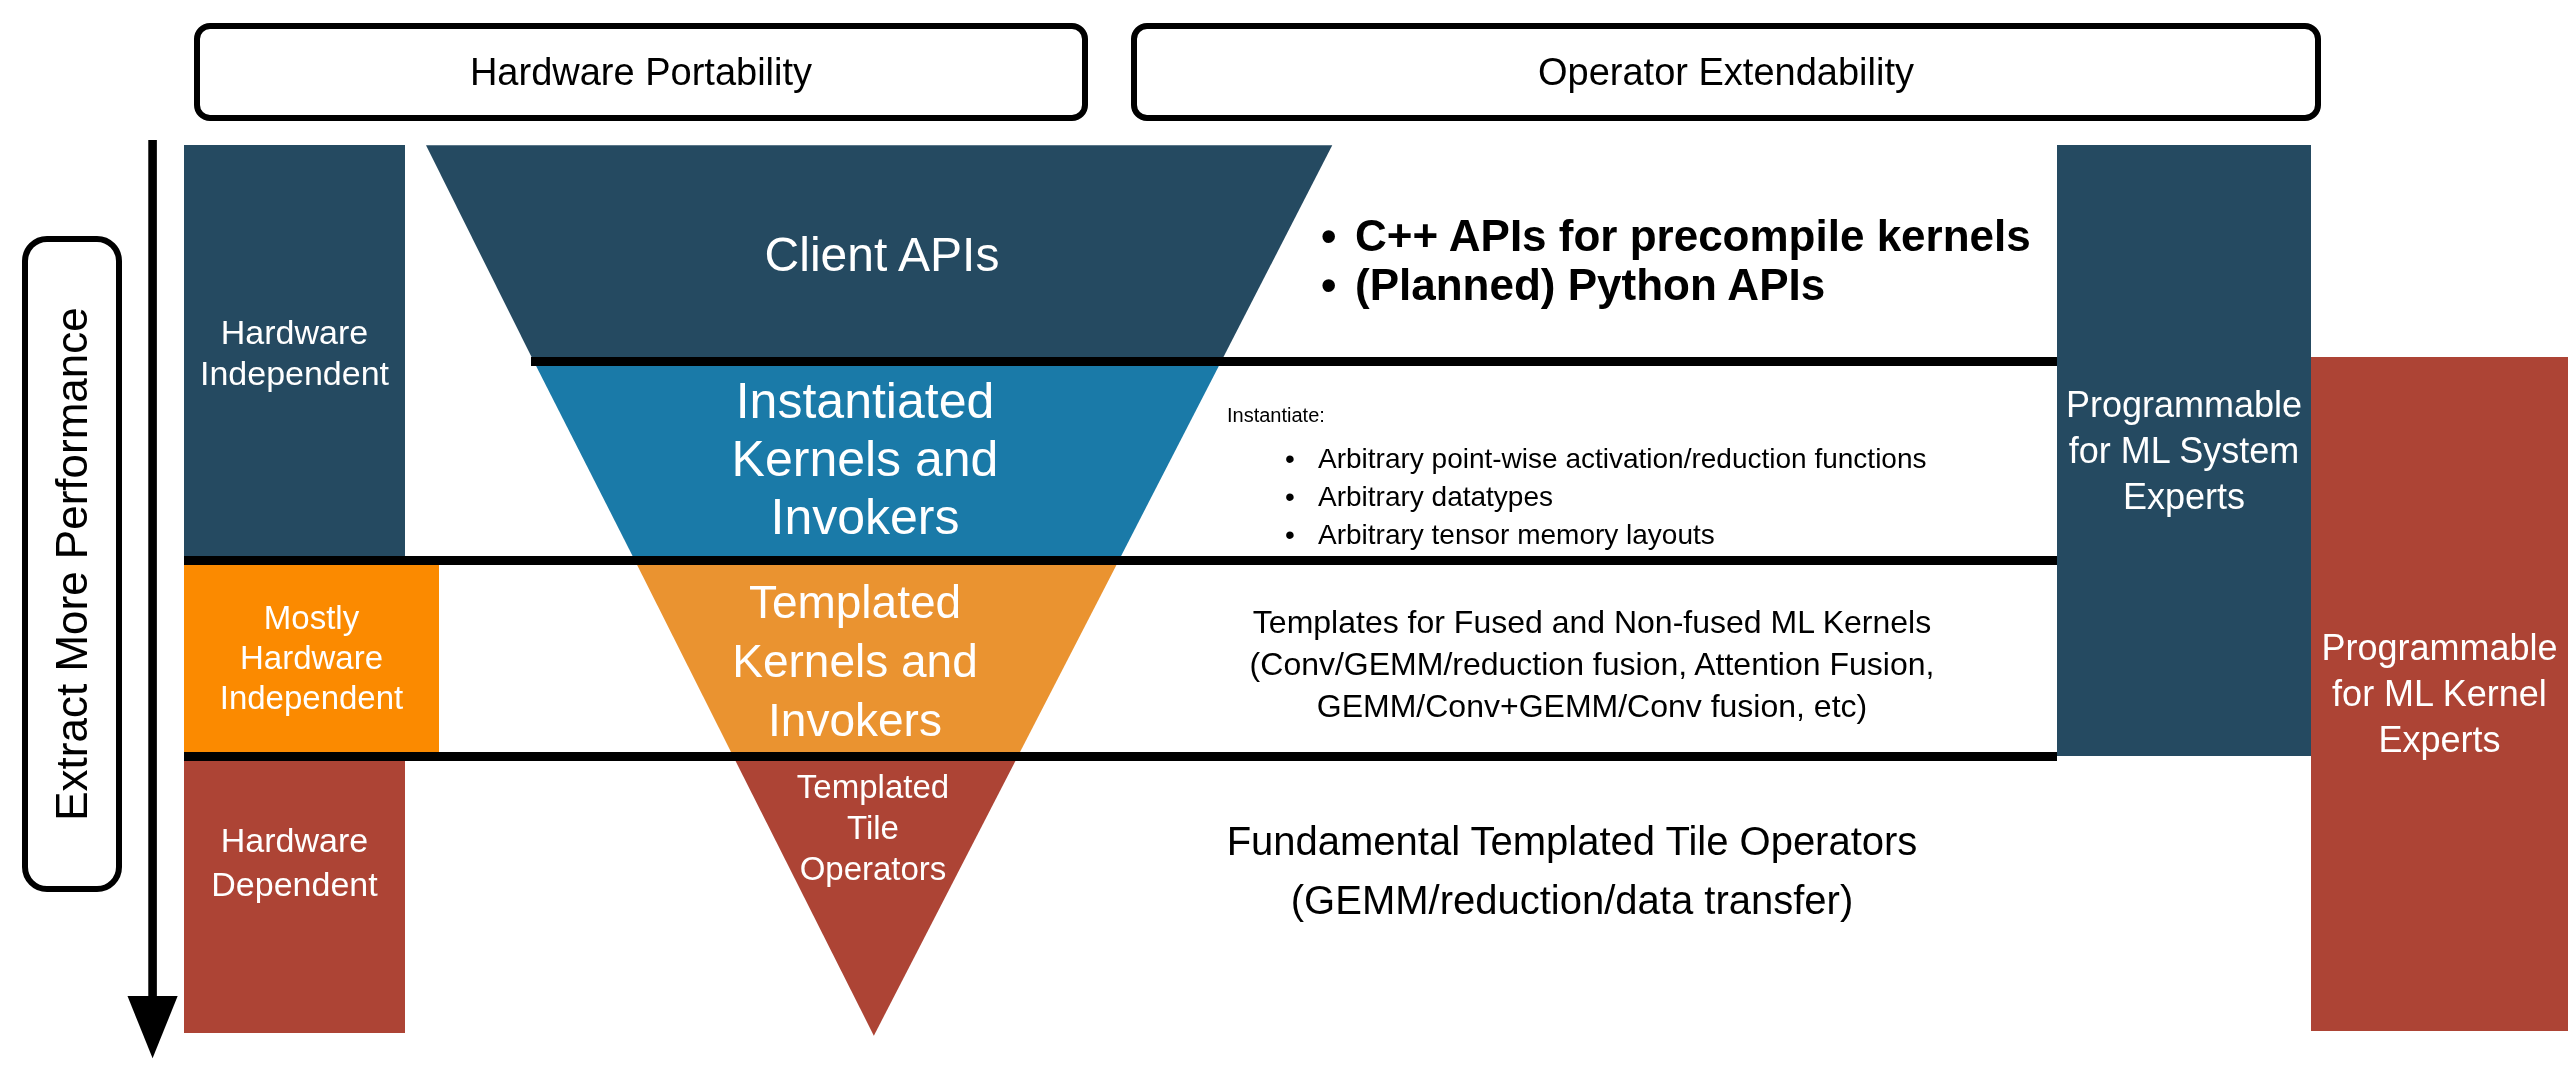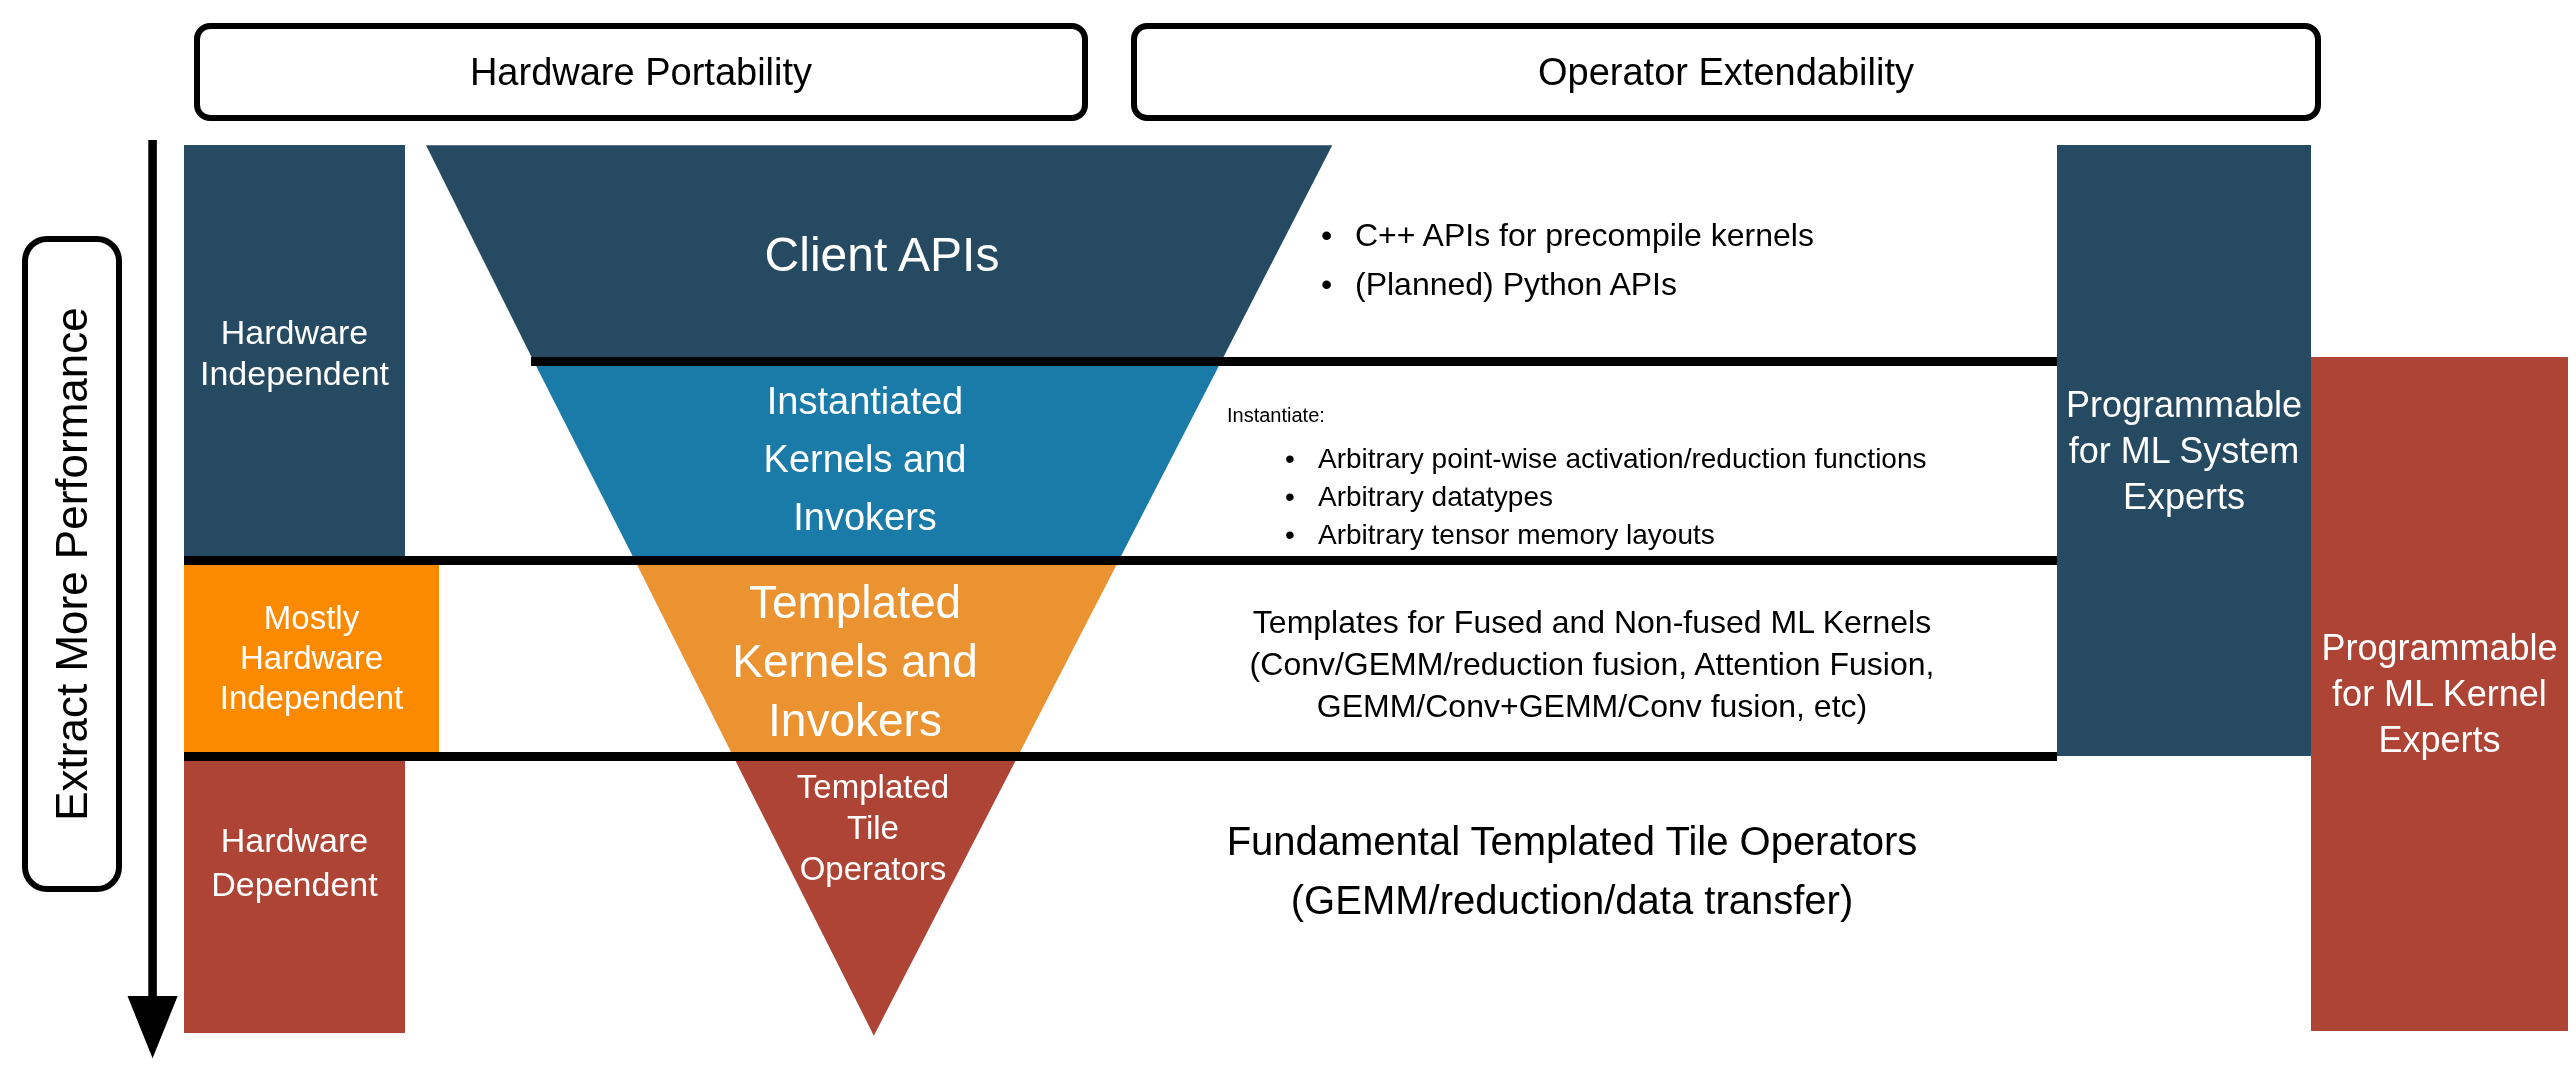--- a/index.html
+++ b/index.html
@@ -94,31 +94,31 @@
   <div class="cbox" style="left: 184px; top: 756px; width: 221px; height: 277px; font-size: 34px; line-height: 44px; padding-bottom: 66px; background-color: rgb(173, 68, 53);">
     <div class="pre">Hardware
 Dependent</div>
   </div>
 
   <div class="hline" style="left:531px;top:357px;width:1526px;"></div>
   <div class="hline" style="left:184px;top:556px;width:1873px;"></div>
   <div class="hline" style="left:184px;top:752px;width:1873px;"></div>
 
   <div class="flabel" style="left:882px;top:254px;font-size:48px;">Client APIs</div>
-  <div class="flabel pre" style="left:865px;top:459px;font-size:38px;line-height:58px;">Instantiated
+  <div class="flabel pre" style="left:865px;top:459px;font-size:50px;line-height:58px;">Instantiated
 Kernels and
 Invokers</div>
   <div class="flabel pre" style="left:855px;top:661px;font-size:46px;line-height:59px;">Templated
 Kernels and
 Invokers</div>
   <div class="flabel pre" style="left:873px;top:827px;font-size:33px;line-height:41px;">Templated
 Tile
 Operators</div>
 
-  <ul class="blist ann" style="left:1321px;top:211px;font-size:32px;line-height:49px;">
+  <ul class="blist ann" style="left:1321px;top:211px;font-size:44px;line-height:49px;font-weight:bold;">
     <li style="padding-left:34px;">C++ APIs for precompile kernels</li>
     <li style="padding-left:34px;">(Planned) Python APIs</li>
   </ul>
 
   <div class="ann" style="left:1227px;top:374px;font-size:20px;margin-top:30px;">Instantiate:</div>
   <ul class="blist ann" style="left:1285px;top:440px;font-size:28px;line-height:38px;">
     <li style="padding-left:33px;">Arbitrary point-wise activation/reduction functions</li>
     <li style="padding-left:33px;">Arbitrary datatypes</li>
     <li style="padding-left:33px;">Arbitrary tensor memory layouts</li>
   </ul>

